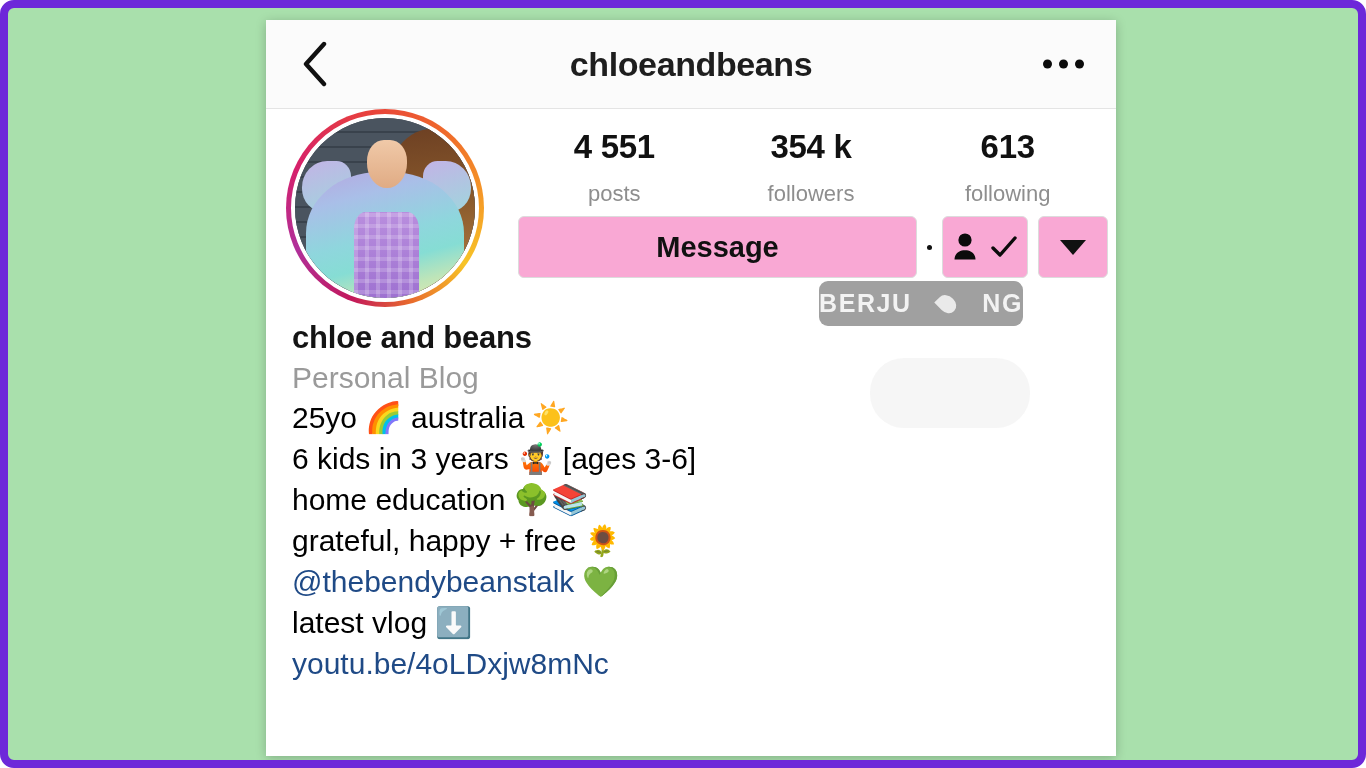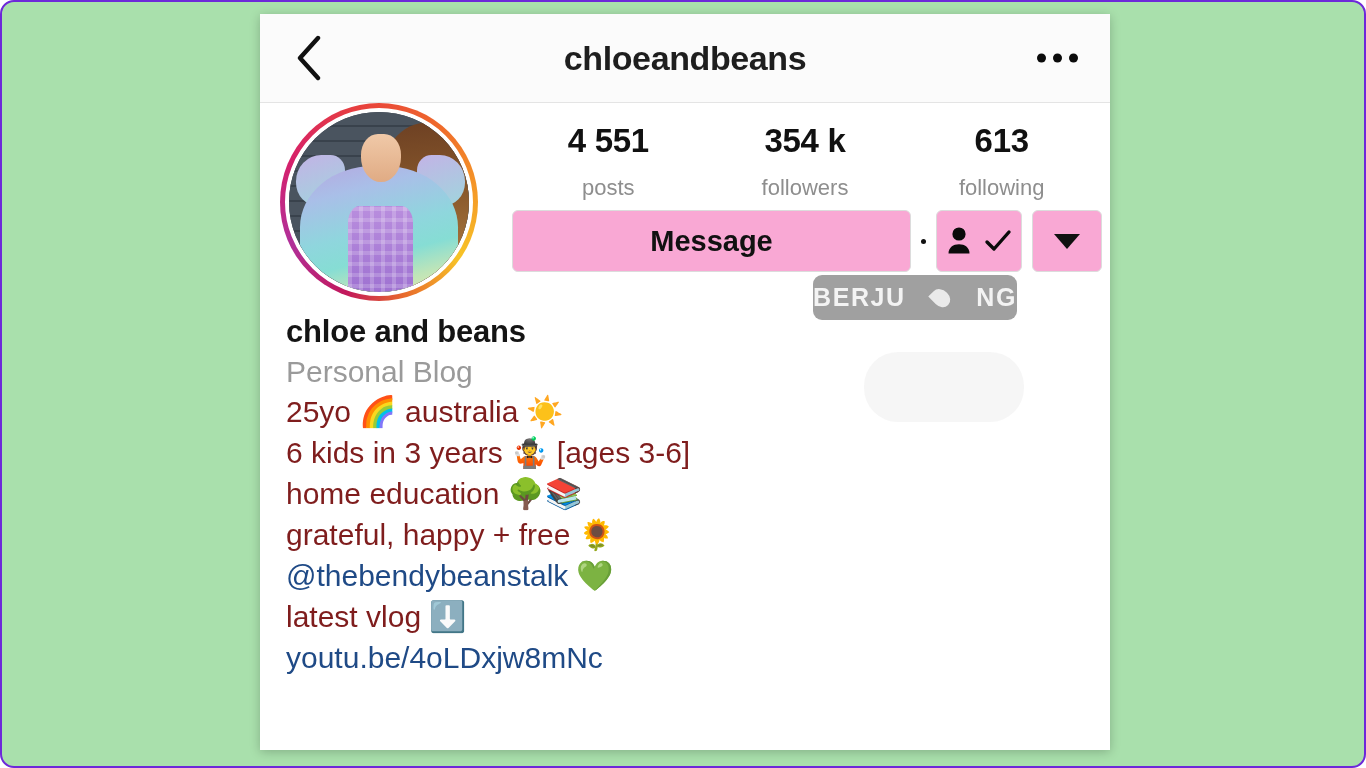--- a/index.html
+++ b/index.html
@@ -16,21 +16,21 @@
     background: #ffffff;
   }
 
   
   #page {
     position: relative;
     width: 1366px;
     height: 768px;
     background: #a9e0ac;
     border-radius: 14px;
-    border: 2px solid #6d28d9;
+    border: 8px solid #6d28d9;
     overflow: hidden;
   }
 
   
   #phone-card {
     position: absolute;
     left: 258px;
     top: 12px;
     width: 850px;
     height: 736px;
@@ -252,21 +252,21 @@
     letter-spacing: -0.2px;
     line-height: 1.33;
   }
   #bio-category {
     font-size: 30px;
     color: #9a9a9a;
     line-height: 1.33;
   }
   .bio-line {
     font-size: 30px;
-    color: #7f1d1d;
+    color: #000000;
     line-height: 1.365;
     white-space: pre;
   }
   .bio-line.link { color: #1f4a86; cursor: pointer; }
 
   
   #ghost-blob {
     position: absolute;
     left: 604px;
     top: 338px;

